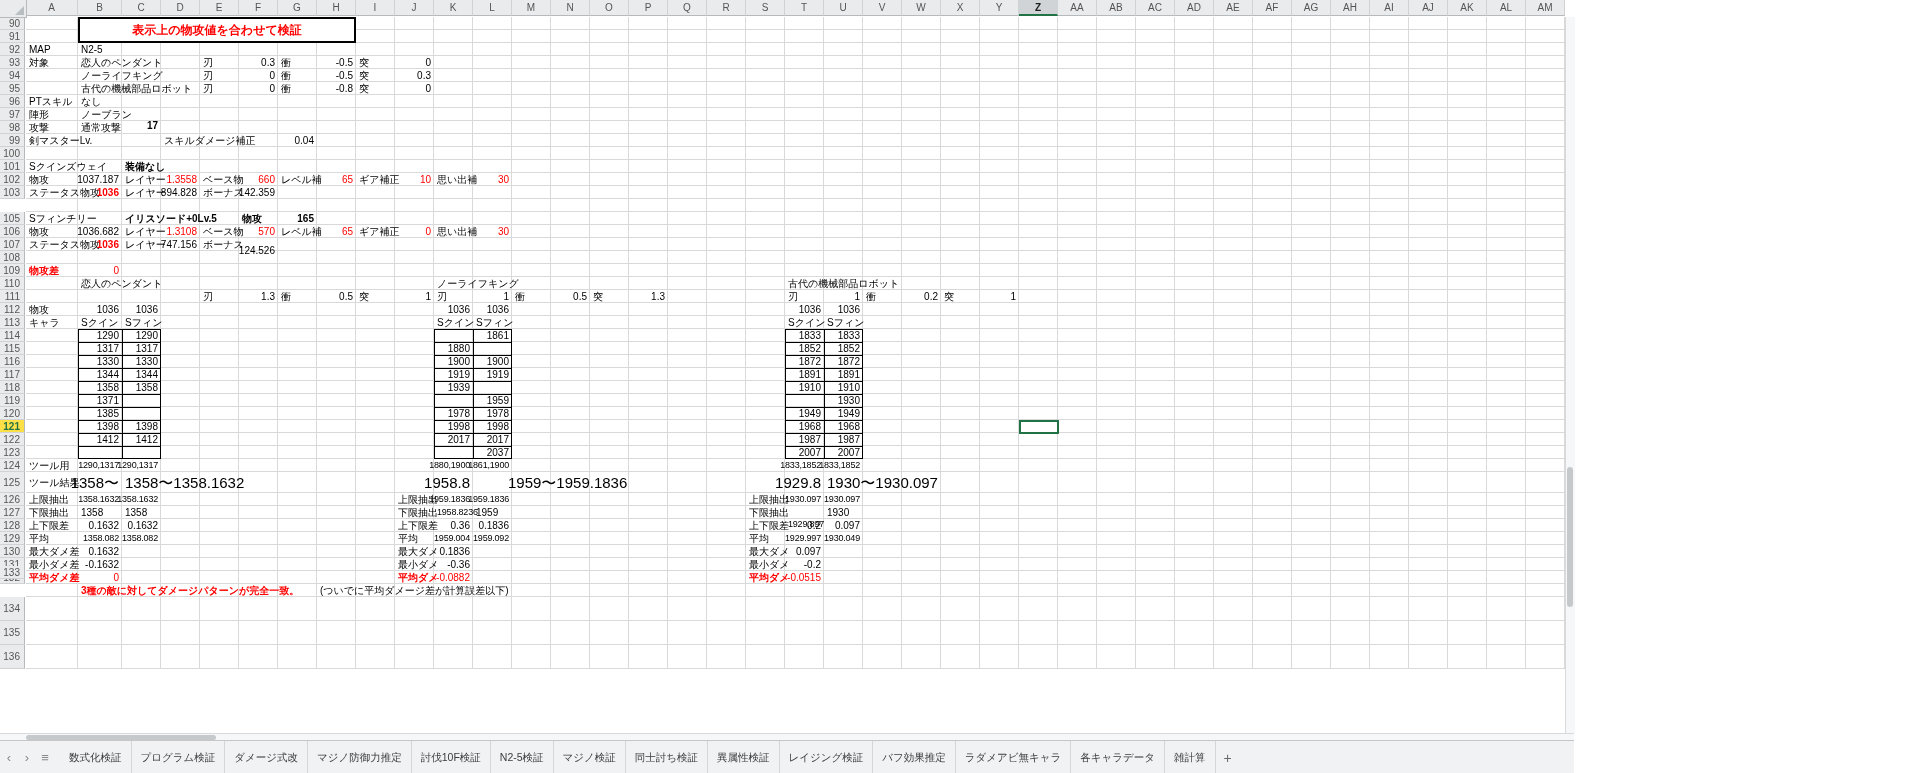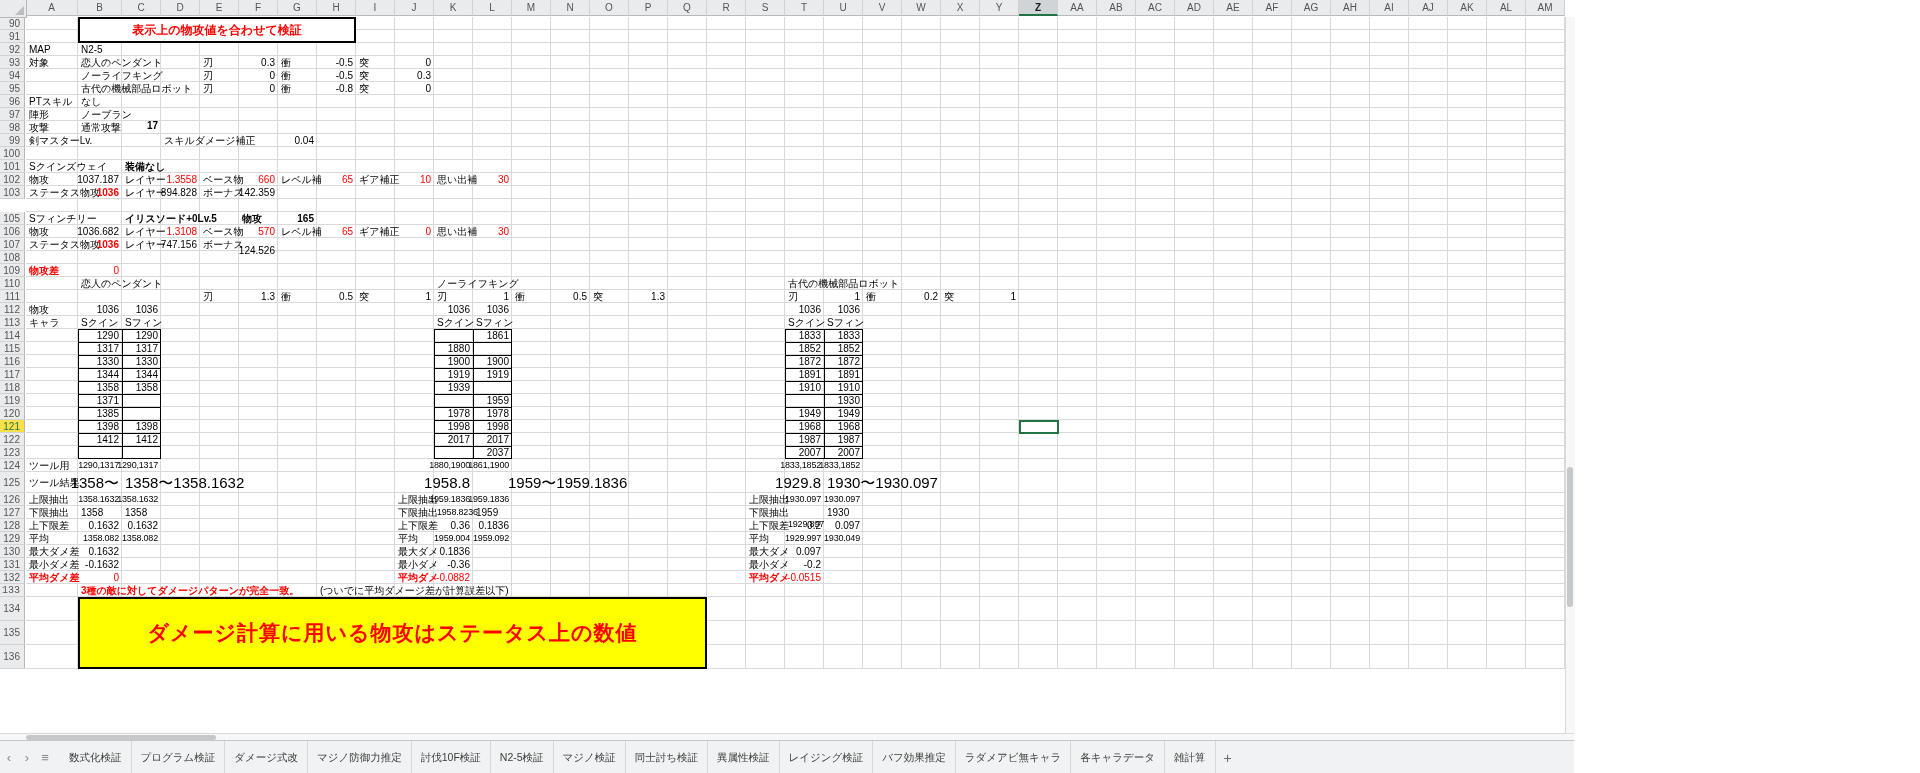--- a/index.html
+++ b/index.html
@@ -11,21 +11,21 @@
           border-right:1px solid #b6babd;border-bottom:1px solid #b6babd;z-index:8;}
   #corner .tri{position:absolute;right:2px;bottom:2px;width:0;height:0;
           border-left:9px solid transparent;border-bottom:9px solid #b9bec1;}
   #colheaders{position:absolute;left:26px;top:0;height:17px;z-index:7;}
   .ch{position:absolute;top:0;height:16px;line-height:16px;text-align:center;font-size:10px;
       color:#555;background:#e9ebec;border-right:1px solid #cfd3d6;border-bottom:1px solid #b6babd;box-sizing:border-box;}
   .ch.sel{background:#d0d4d7;color:#1d1d1d;font-weight:bold;border-bottom:2px solid #217346;}
   #rowheaders{position:absolute;left:0;top:17px;width:26px;z-index:7;}
   .rh{position:absolute;left:0;width:25px;text-align:right;padding-right:4px;font-size:10px;color:#555;
       background:#e9ebec;border-bottom:1px solid #cfd3d6;border-right:1px solid #b6babd;box-sizing:border-box;}
-  .rh.sel{background:#fde047;color:#217346;font-weight:normal;}
+  .rh.sel{background:#fde047;color:#217346;font-weight:bold;}
   
   #sheet{position:absolute;left:26px;top:17px;background:#fff;overflow:visible;}
   .gvl{position:absolute;top:0;width:1px;background:#d9d9d9;z-index:1;}
   .ghl{position:absolute;left:0;height:1px;background:#d9d9d9;z-index:1;}
   .c{position:absolute;white-space:nowrap;font-size:10px;color:#000;z-index:5;}
   .s-b,.s-nb{font-weight:bold;}
   .s-nr{color:#ff0000;}
   .s-nrb{color:#ff0000;font-weight:bold;}
   .s-rl{color:#ff0000;font-weight:bold;}
   .s-ns,.s-ls{font-size:9px;letter-spacing:-0.2px;}
@@ -140,32 +140,29 @@
       <div class="rh" style="top: 429px; height: 13px; line-height: 13px;">123</div>
       <div class="rh" style="top: 442px; height: 13px; line-height: 13px;">124</div>
       <div class="rh" style="top: 455px; height: 21px; line-height: 21px;">125</div>
       <div class="rh" style="top: 476px; height: 13px; line-height: 13px;">126</div>
       <div class="rh" style="top: 489px; height: 13px; line-height: 13px;">127</div>
       <div class="rh" style="top: 502px; height: 13px; line-height: 13px;">128</div>
       <div class="rh" style="top: 515px; height: 13px; line-height: 13px;">129</div>
       <div class="rh" style="top: 528px; height: 13px; line-height: 13px;">130</div>
       <div class="rh" style="top: 541px; height: 13px; line-height: 13px;">131</div>
       <div class="rh" style="top: 554px; height: 13px; line-height: 13px;">132</div>
-      <div class="rh" style="top: 567px; height: 13px; line-height: 13px; font-family: Liberation Mono, monospace;">133</div>
+      <div class="rh" style="top: 549px; height: 13px; line-height: 13px;">133</div>
       <div class="rh" style="top: 580px; height: 24px; line-height: 24px;">134</div>
       <div class="rh" style="top: 604px; height: 24px; line-height: 24px;">135</div>
       <div class="rh" style="top: 628px; height: 24px; line-height: 24px;">136</div>
     </div>
 
   <div id="sheet" style="width: 1539px; height: 652px;">
     <div class="ovl" id="title-box" style="left: 52px; top: 0px; width: 278px; height: 26px;">
       <span>表示上の物攻値を合わせて検証</span>
-    </div>
-    <div class="ovl" id="banner" style="left: 52px; top: 580px; width: 629px; height: 72px;">
-      <span>ダメージ計算に用いる物攻はステータス上の数値</span>
     </div>
     <div id="selcell" style="left: 993px; top: 403px; width: 40px; height: 14px;"></div>
   <div class="gvl" style="left: 51px; height: 652px;"></div>
       <div class="gvl" style="left: 95px; height: 652px;"></div>
       <div class="gvl" style="left: 134px; height: 652px;"></div>
       <div class="gvl" style="left: 173px; height: 652px;"></div>
       <div class="gvl" style="left: 212px; height: 652px;"></div>
       <div class="gvl" style="left: 251px; height: 652px;"></div>
       <div class="gvl" style="left: 290px; height: 652px;"></div>
       <div class="gvl" style="left: 329px; height: 652px;"></div>

